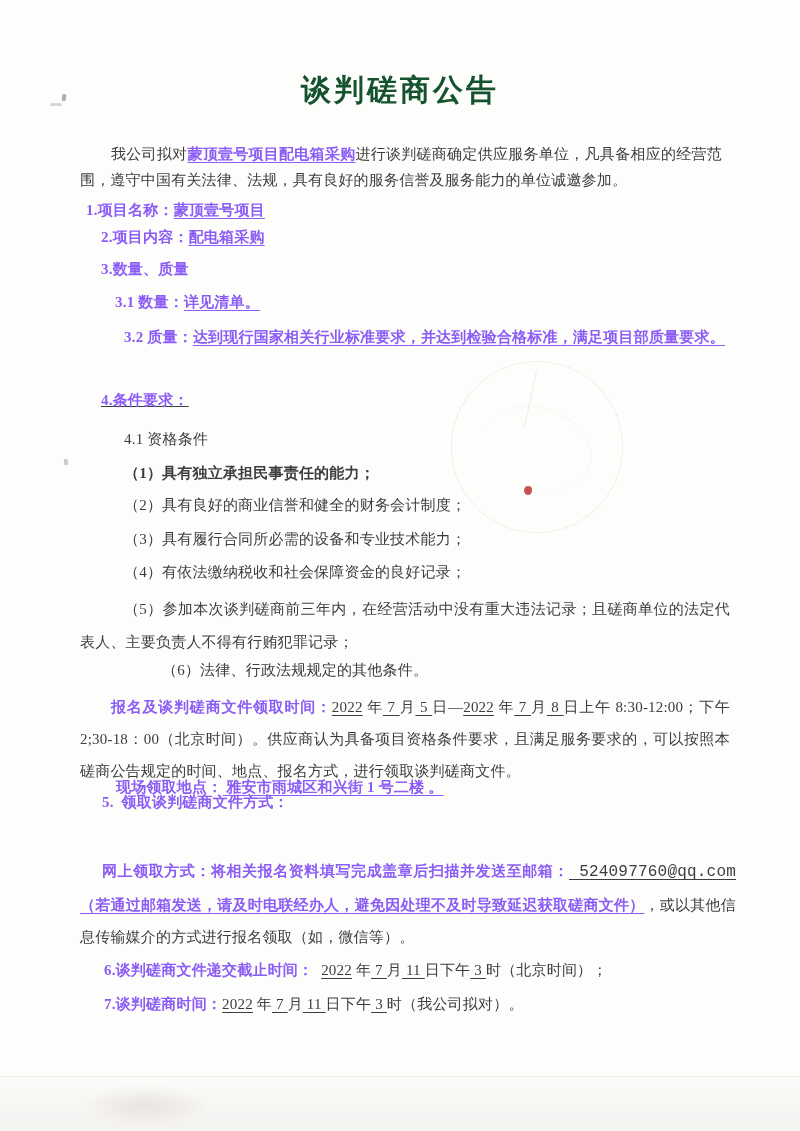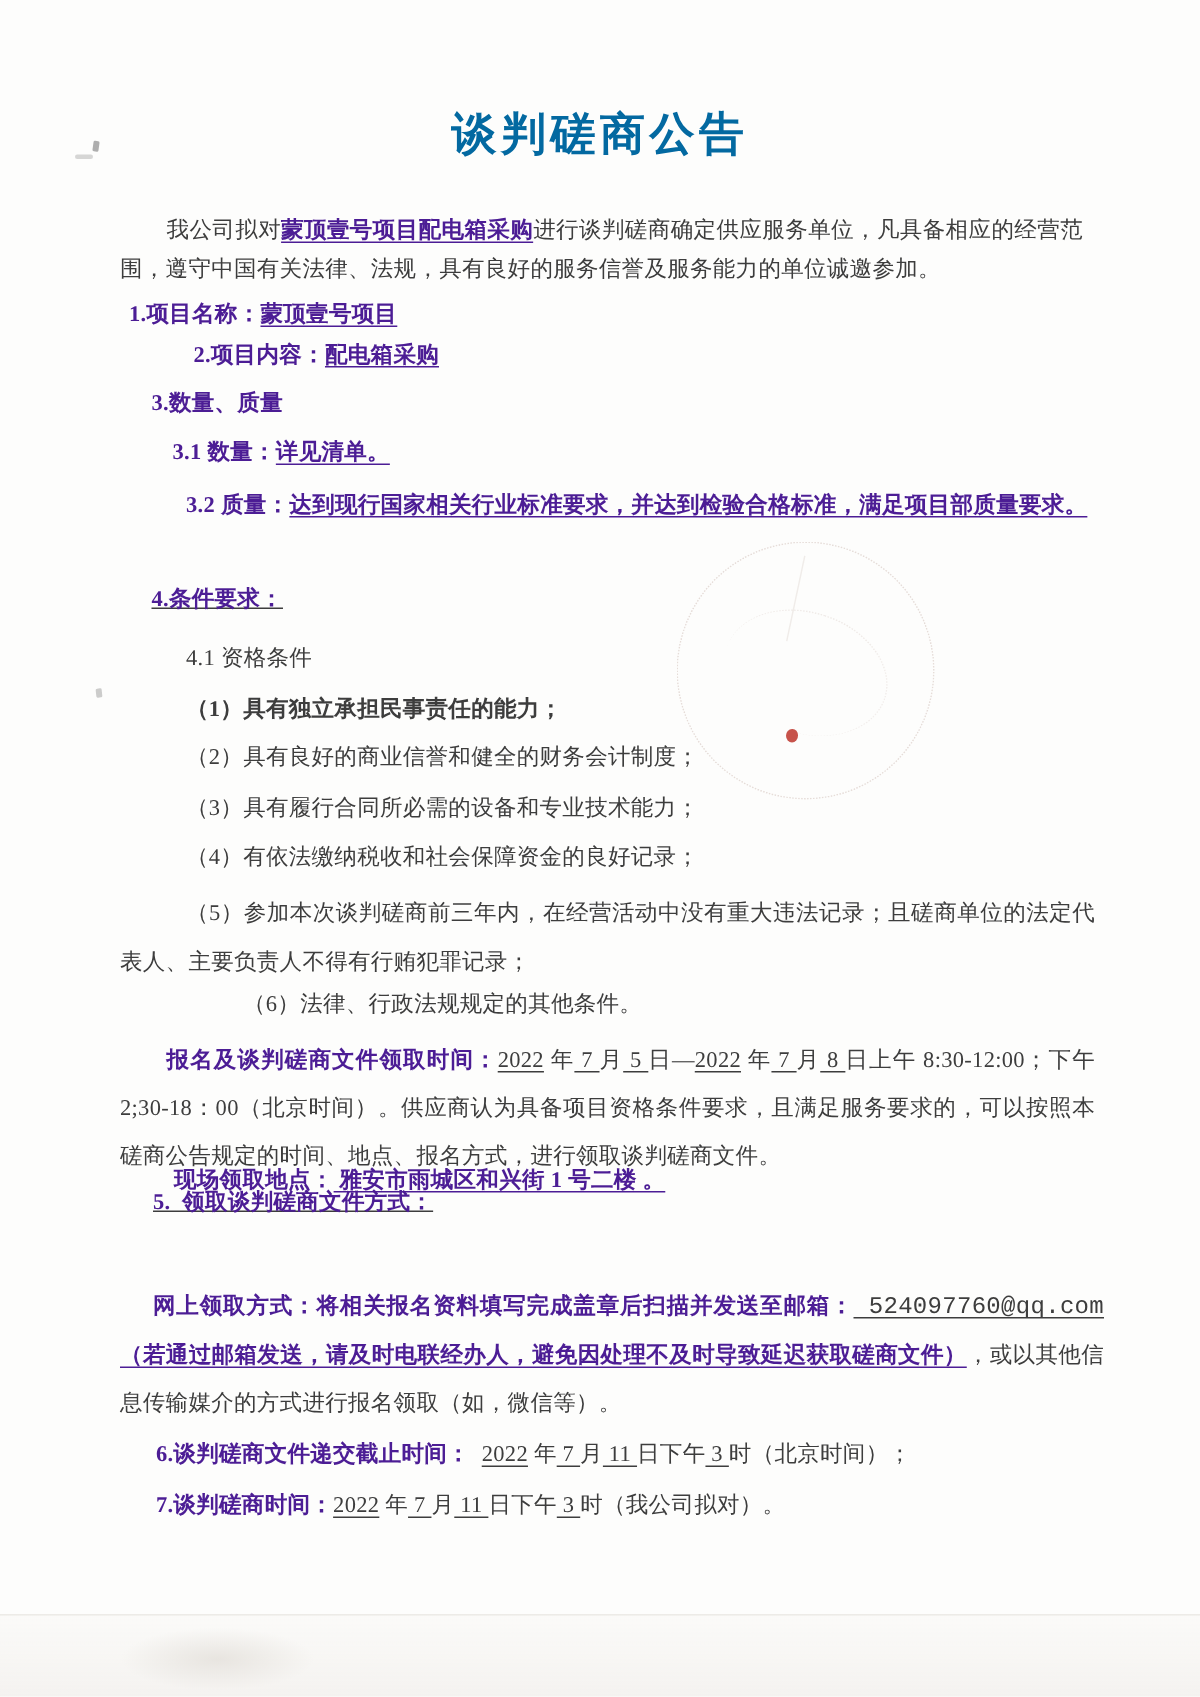--- a/index.html
+++ b/index.html
@@ -9,26 +9,26 @@
     font-family:"Liberation Serif", serif;
   }
   .page{position:absolute;inset:0;}
   .doc-line{
     position:absolute;
     font-size:15px;color:#3d3d3d;letter-spacing:0.2px;
     line-height:24px;white-space:pre-wrap;
   }
   .doc-line span{white-space:pre-wrap;}
   .just{text-align:justify;}
-  .b{font-weight:700;color:#4c1d95;}
+  .b{font-weight:700;color:#8b5cf6;}
   .u{text-decoration:underline;text-decoration-thickness:1px;text-underline-offset:3px;}
   .mono{font-family:Liberation Mono, monospace;font-size:16px;}
   .title{
     left:0;width:800px;text-align:center;
-    font-size:30px;font-weight:700;color:#0369a1;letter-spacing:3px;
+    font-size:30px;font-weight:700;color:#14532d;letter-spacing:3px;
   }
   
   .stamp{
     position:absolute;left:451px;top:361px;width:170px;height:170px;
     border-radius:50%;
     border:1px dotted rgba(185,158,148,0.38);
     opacity:.9;
   }
   .stamp::before{
     content:"";position:absolute;left:30px;top:46px;width:110px;height:80px;
@@ -68,42 +68,42 @@
   <div class="speck speck-1"></div>
   <div class="speck speck-1b"></div>
   <div class="speck speck-2"></div>
 
   <div class="doc-line title" style="top:78px;">谈判磋商公告</div>
 
   <div class="doc-line just" style="top:141px;left:80px;width:642px;text-indent:31px;line-height:26px;"><span>我公司拟对</span><span class="b u">蒙顶壹号项目配电箱采购</span><span>进行谈判磋商确定供应服务单位，凡具备相应的经营范围，遵守中国有关法律、法规，具有良好的服务信誉及服务能力的单位诚邀参加。</span></div>
 
   <div class="doc-line" style="top:198px;left:86px;"><span class="b">1.项目名称：</span><span class="b u">蒙顶壹号项目</span></div>
 
-  <div class="doc-line" style="top:225px;left:101px;margin-left:28px;"><span class="b">2.项目内容：</span><span class="b u">配电箱采购</span></div>
+  <div class="doc-line" style="top:225px;left:101px;"><span class="b">2.项目内容：</span><span class="b u">配电箱采购</span></div>
 
   <div class="doc-line" style="top:257px;left:101px;"><span class="b">3.数量、质量</span></div>
 
   <div class="doc-line" style="top:290px;left:115px;"><span class="b">3.1 数量：</span><span class="b u">详见清单。</span></div>
 
   <div class="doc-line just" style="top:322px;left:80px;width:648px;text-indent:44px;line-height:31px;"><span class="b">3.2 质量：</span><span class="b u">达到现行国家相关行业标准要求，并达到检验合格标准，满足项目部质量要求。</span></div>
 
   <div class="doc-line" style="top:388px;left:101px;text-decoration:underline;"><span class="b">4.条件要求：</span></div>
 
   <div class="doc-line" style="top:427px;left:124px;"><span>4.1 资格条件</span></div>
 
   <div class="doc-line" style="top:461px;left:124px;font-weight:bold;"><span>（1）具有独立承担民事责任的能力；</span></div>
   <div class="doc-line" style="top:493px;left:124px;"><span>（2）具有良好的商业信誉和健全的财务会计制度；</span></div>
   <div class="doc-line" style="top:527px;left:124px;"><span>（3）具有履行合同所必需的设备和专业技术能力；</span></div>
   <div class="doc-line" style="top:560px;left:124px;"><span>（4）有依法缴纳税收和社会保障资金的良好记录；</span></div>
   <div class="doc-line just" style="top:593px;left:80px;width:650px;text-indent:44px;line-height:33px;"><span>（5）参加本次谈判磋商前三年内，在经营活动中没有重大违法记录；且磋商单位的法定代表人、主要负责人不得有行贿犯罪记录；</span></div>
   <div class="doc-line" style="top:658px;left:124px;margin-left:38px;"><span>（6）法律、行政法规规定的其他条件。</span></div>
 
   <div class="doc-line just" style="top:691px;left:80px;width:650px;text-indent:31px;line-height:32px;"><span class="b">报名及谈判磋商文件领取时间：</span><span class="u">2022</span><span> 年</span><span class="u"> 7 </span><span>月</span><span class="u"> 5 </span><span>日—</span><span class="u">2022</span><span> 年</span><span class="u"> 7 </span><span>月</span><span class="u"> 8 </span><span>日上午 8:30-12:00；下午 2;30-18：00（北京时间）。供应商认为具备项目资格条件要求，且满足服务要求的，可以按照本磋商公告规定的时间、地点、报名方式，进行领取谈判磋商文件。</span></div>
 
-  <div class="doc-line" style="top:790px;left:102px;text-decoration:underline;"><span class="b">5.  领取谈判磋商文件方式：</span></div>
+  <div class="doc-line" style="top:790px;left:102px;"><span class="b">5.  领取谈判磋商文件方式：</span></div>
 
   <div class="doc-line" style="top:775px;left:101px;margin-left:15px;"><span class="b">现场领取地点：</span><span class="b u"> 雅安市雨城区和兴街 1 号二楼 。</span></div>
 
   <div class="doc-line just" style="top:855px;left:80px;width:656px;text-indent:22px;line-height:32.5px;"><span class="b">网上领取方式：</span><span class="b">将相关报名资料填写完成盖章后扫描并发送至邮箱：</span><span class="u mono"> 524097760@qq.com</span><span class="b u">（若通过邮箱发送，请及时电联经办人，避免因处理不及时导致延迟获取磋商文件）</span><span>，或以其他信息传输媒介的方式进行报名领取（如，微信等）。</span></div>
 
   <div class="doc-line" style="top:958px;left:104px;"><span class="b">6.谈判磋商文件递交截止时间：</span><span>  </span><span class="u">2022</span><span> 年</span><span class="u"> 7 </span><span>月</span><span class="u"> 11 </span><span>日下午</span><span class="u"> 3 </span><span>时（北京时间）；</span></div>
 
   <div class="doc-line" style="top:992px;left:104px;"><span class="b">7.谈判磋商时间：</span><span class="u">2022</span><span> 年</span><span class="u"> 7 </span><span>月</span><span class="u"> 11 </span><span>日下午</span><span class="u"> 3 </span><span>时（我公司拟对）。</span></div>
 
   <div class="stamp"></div>

